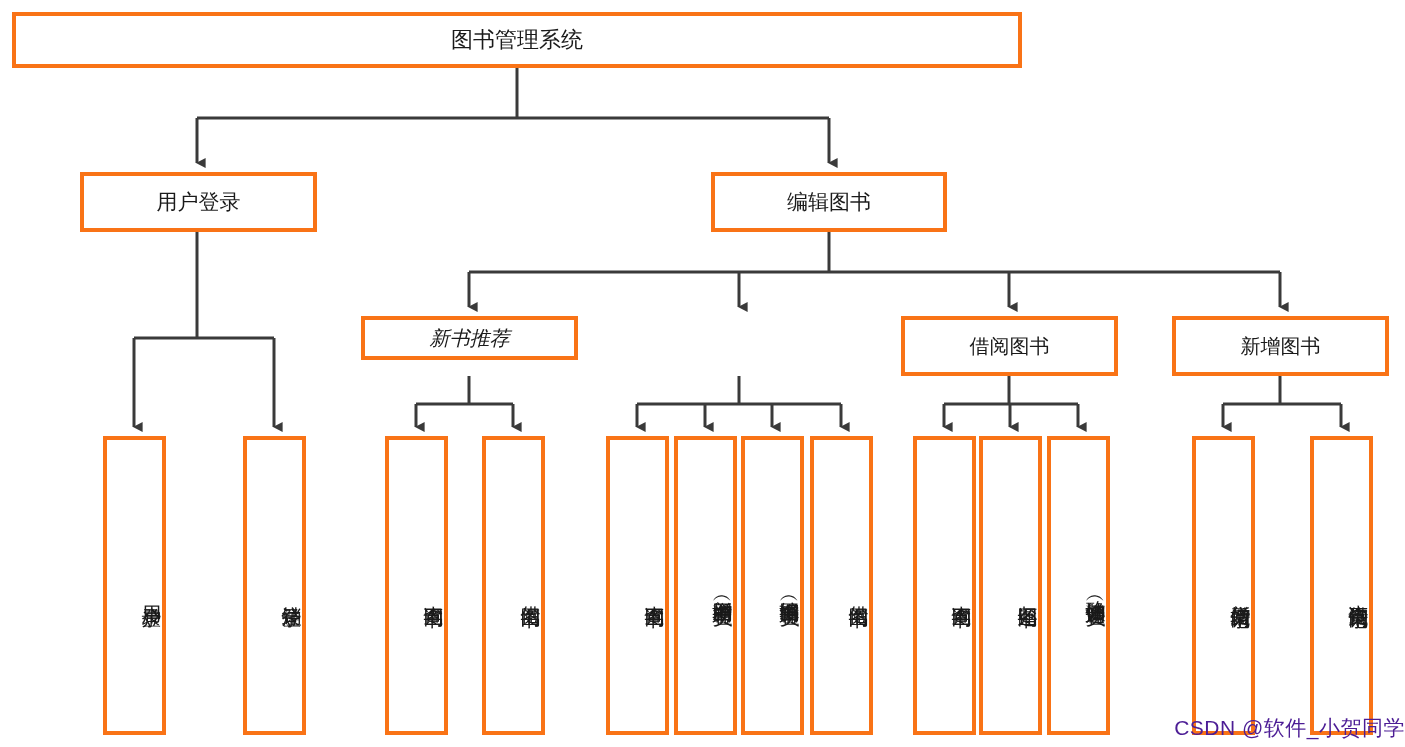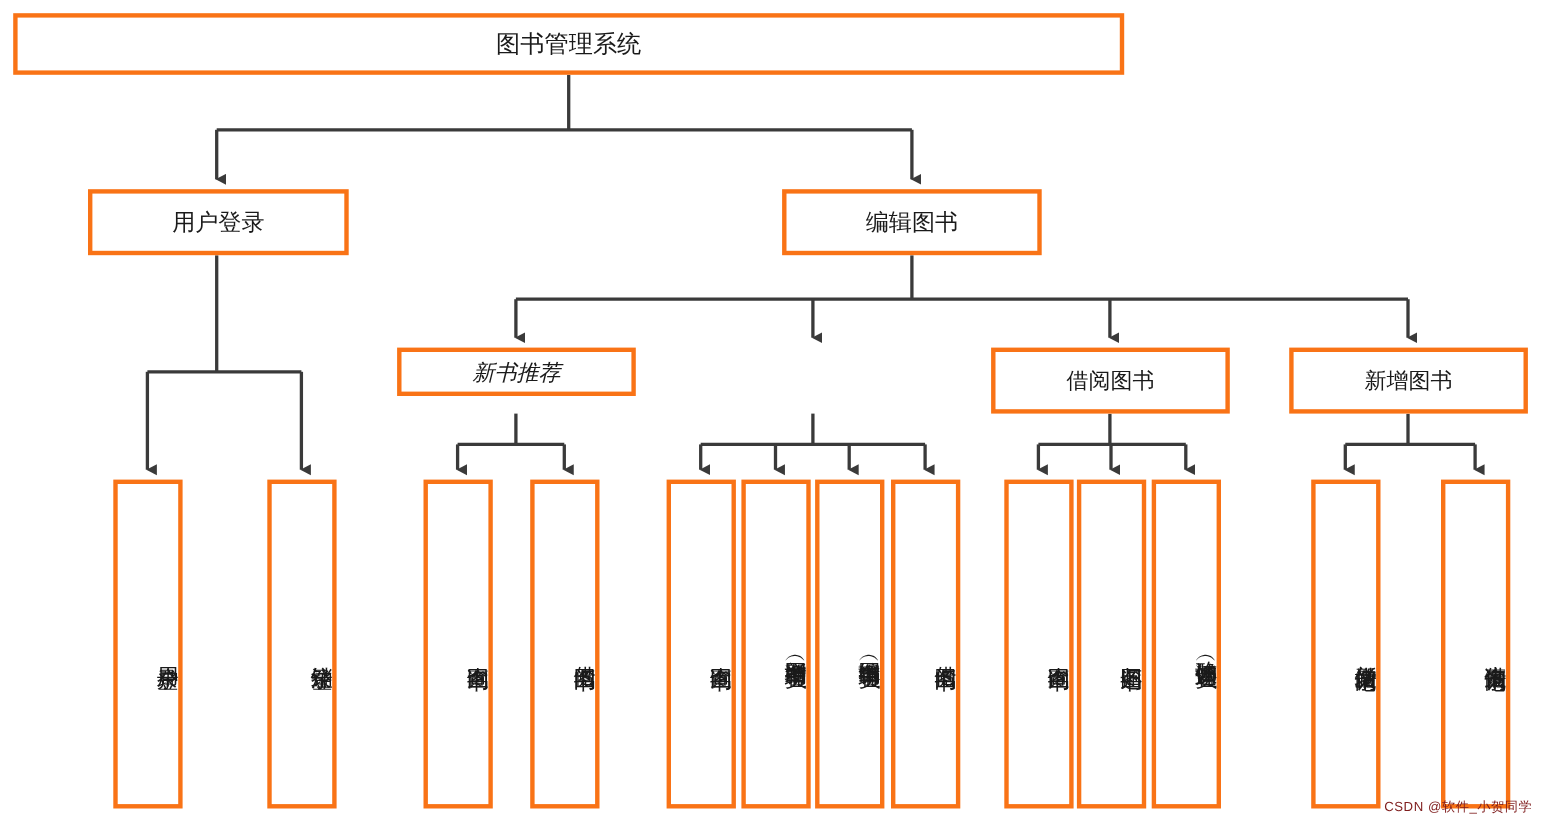--- a/index.html
+++ b/index.html
@@ -53,24 +53,24 @@
   svg#wires {
     position: absolute;
     left: 0;
     top: 0;
     width: 1405px;
     height: 747px;
     pointer-events: none;
   }
   .wm {
     position: absolute;
-    right: 12px;
+    right: 0;
     bottom: 5px;
-    font-size: 12px;
-    color: #7f1d1d;
+    font-size: 21px;
+    color: #4c1d95;
     letter-spacing: 0.5px;
     white-space: nowrap;
   }
 </style>
 </head>
 <body>
 
 <div id="canvas">
 
   <svg id="wires" viewBox="0 0 1405 747">

